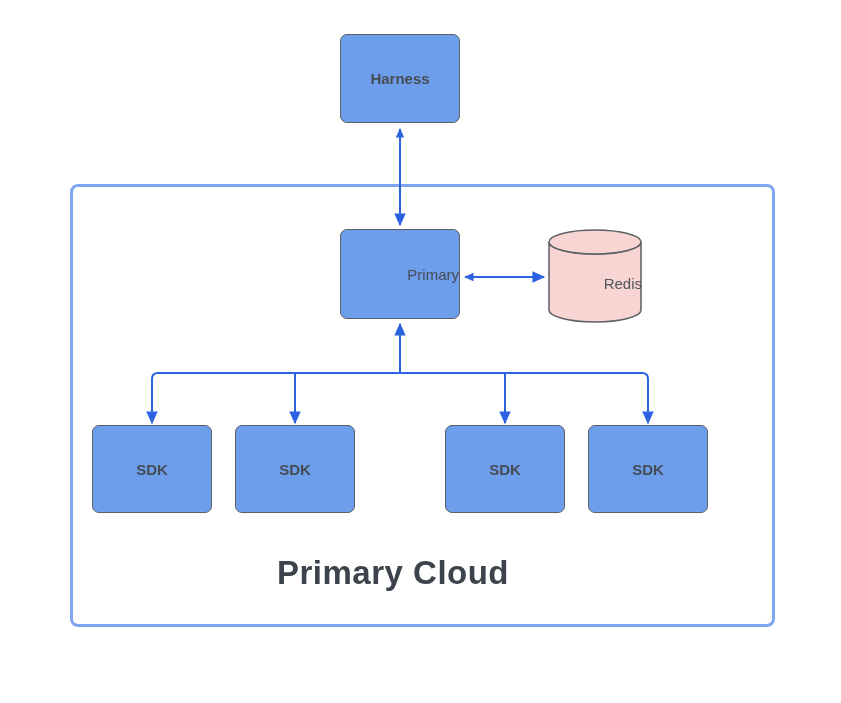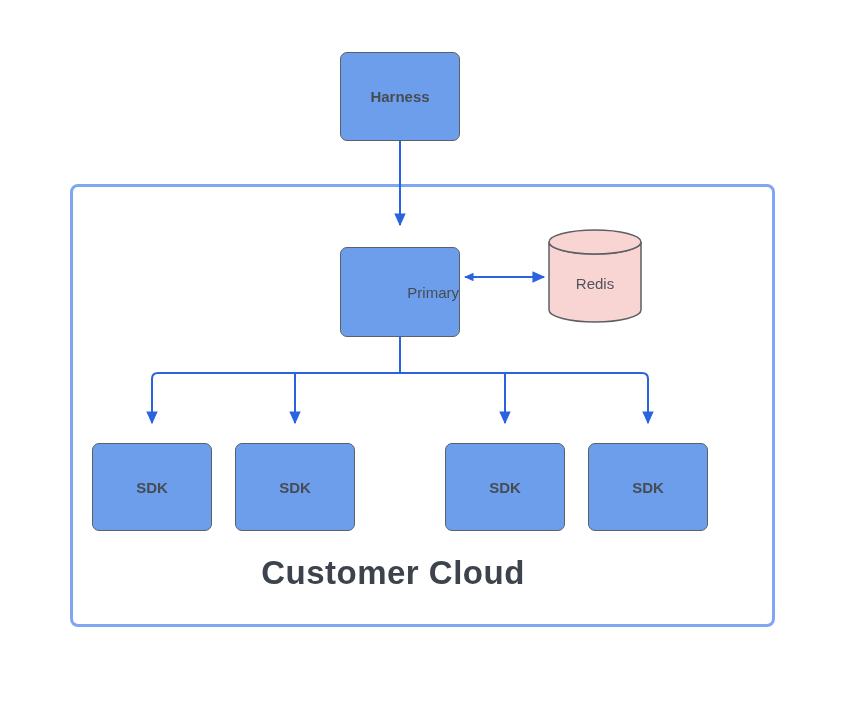--- a/index.html
+++ b/index.html
@@ -30,39 +30,38 @@
     width: 120px;
     background: #6d9eeb;
     border: 1.5px solid #5b6066;
     border-radius: 7px;
     box-sizing: border-box;
     display: flex;
     align-items: center;
     justify-content: center;
     color: #474c53;
     font-size: 15px;
-    margin-top: 18px;
   }
   .node.bold { font-weight: bold; }
   .node-harness { left: 340px; top: 34px;  height: 89px; }
   .node-primary { left: 340px; top: 229px; height: 90px; justify-content: flex-end; }
   .node-sdk1 { left: 92px;  top: 425px; height: 88px; }
   .node-sdk2 { left: 235px; top: 425px; height: 88px; }
   .node-sdk3 { left: 445px; top: 425px; height: 88px; }
   .node-sdk4 { left: 588px; top: 425px; height: 88px; }
   .node-redis {
     position: absolute;
     left: 548px; top: 229px;
     width: 94px; height: 94px;
   }
   .node-redis .cyl-label {
     position: absolute;
     left: 0; right: 0;
     top: 46px;
-    text-align: center;
+    text-align: right;
     color: #50555c;
     font-size: 15px;
   }
   .cloud-title {
     position: absolute;
     left: 70px; top: 556px;
     width: 646px;
     text-align: center;
     font-size: 33px;
     font-weight: bold;
@@ -124,15 +123,15 @@
   <div class="node bold node-sdk2">
     <span>SDK</span>
   </div>
   <div class="node bold node-sdk3">
     <span>SDK</span>
   </div>
   <div class="node bold node-sdk4">
     <span>SDK</span>
   </div>
 
-  <div class="cloud-title">Customer Cloud</div>
+  <div class="cloud-title">Primary Cloud</div>
 
 </div>
 
 </body></html>

